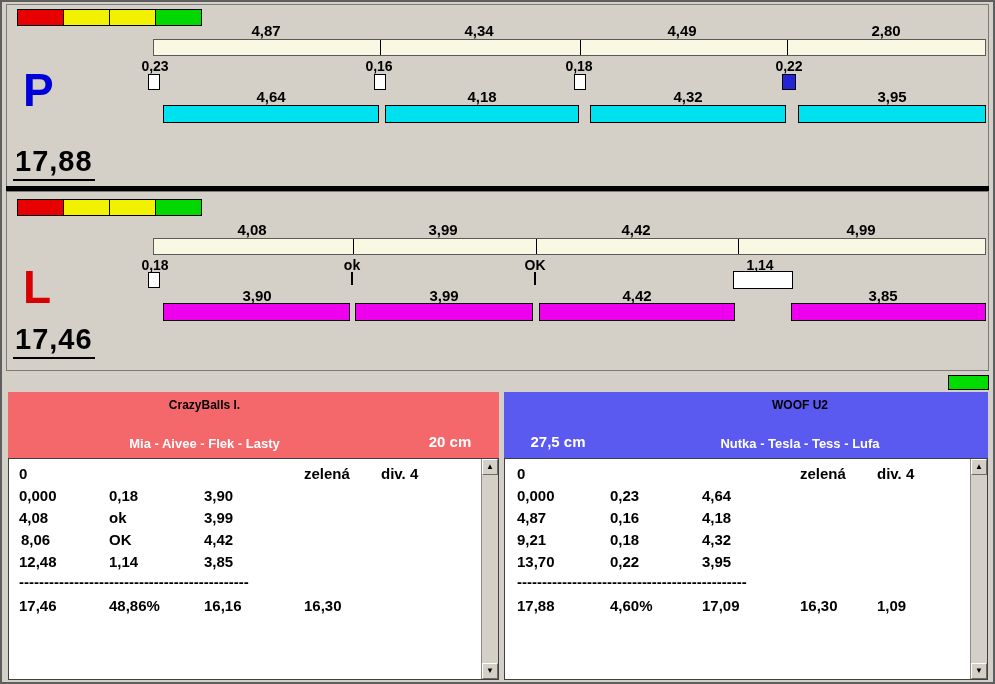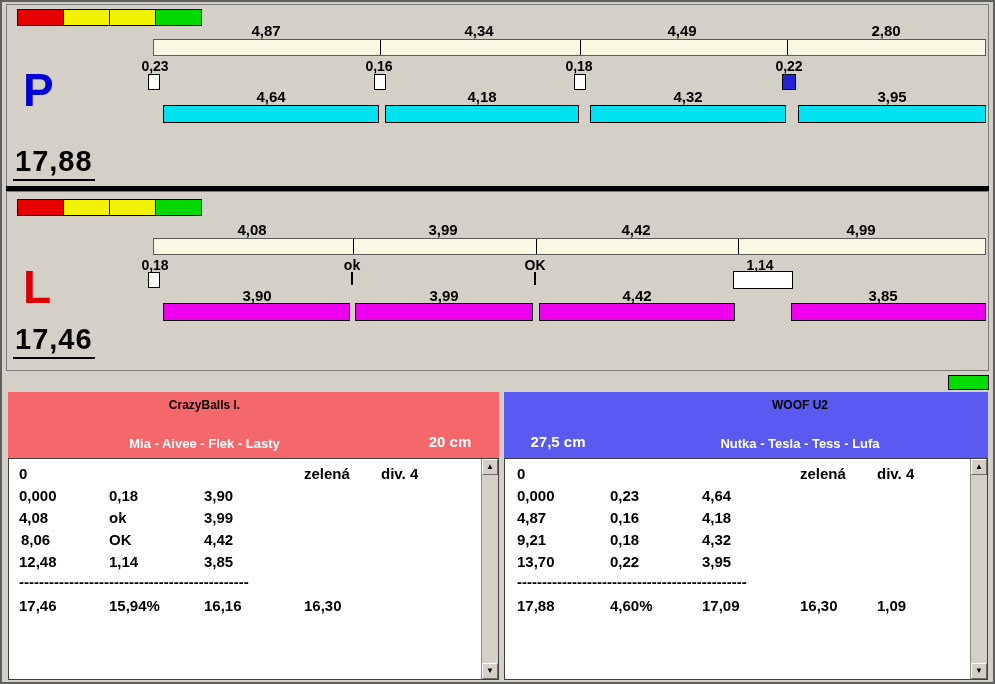--- a/index.html
+++ b/index.html
@@ -171,21 +171,21 @@
     <div class="trow" style="top:94px;">
       <span class="cell" style="left:10px;">12,48</span>
       <span class="cell" style="left:100px;">1,14</span>
       <span class="cell" style="left:195px;">3,85</span>
     </div>
     <div class="trow" style="top:114px;">
       <span class="cell" style="left:10px;">----------------------------------------------</span>
     </div>
     <div class="trow" style="top:138px;">
       <span class="cell" style="left:10px;">17,46</span>
-      <span class="cell" style="left:100px;">15,94%</span>
+      <span class="cell" style="left:100px;">48,86%</span>
       <span class="cell" style="left:195px;">16,16</span>
       <span class="cell" style="left:295px;">16,30</span>
       <span class="cell" style="left:372px;"></span>
     </div>
     <div class="scrollbar">
       <div class="sb-btn" style="top:0;"><span>▲</span></div>
       <div class="sb-btn" style="bottom:0;"><span>▼</span></div>
     </div>
   </section>
 

